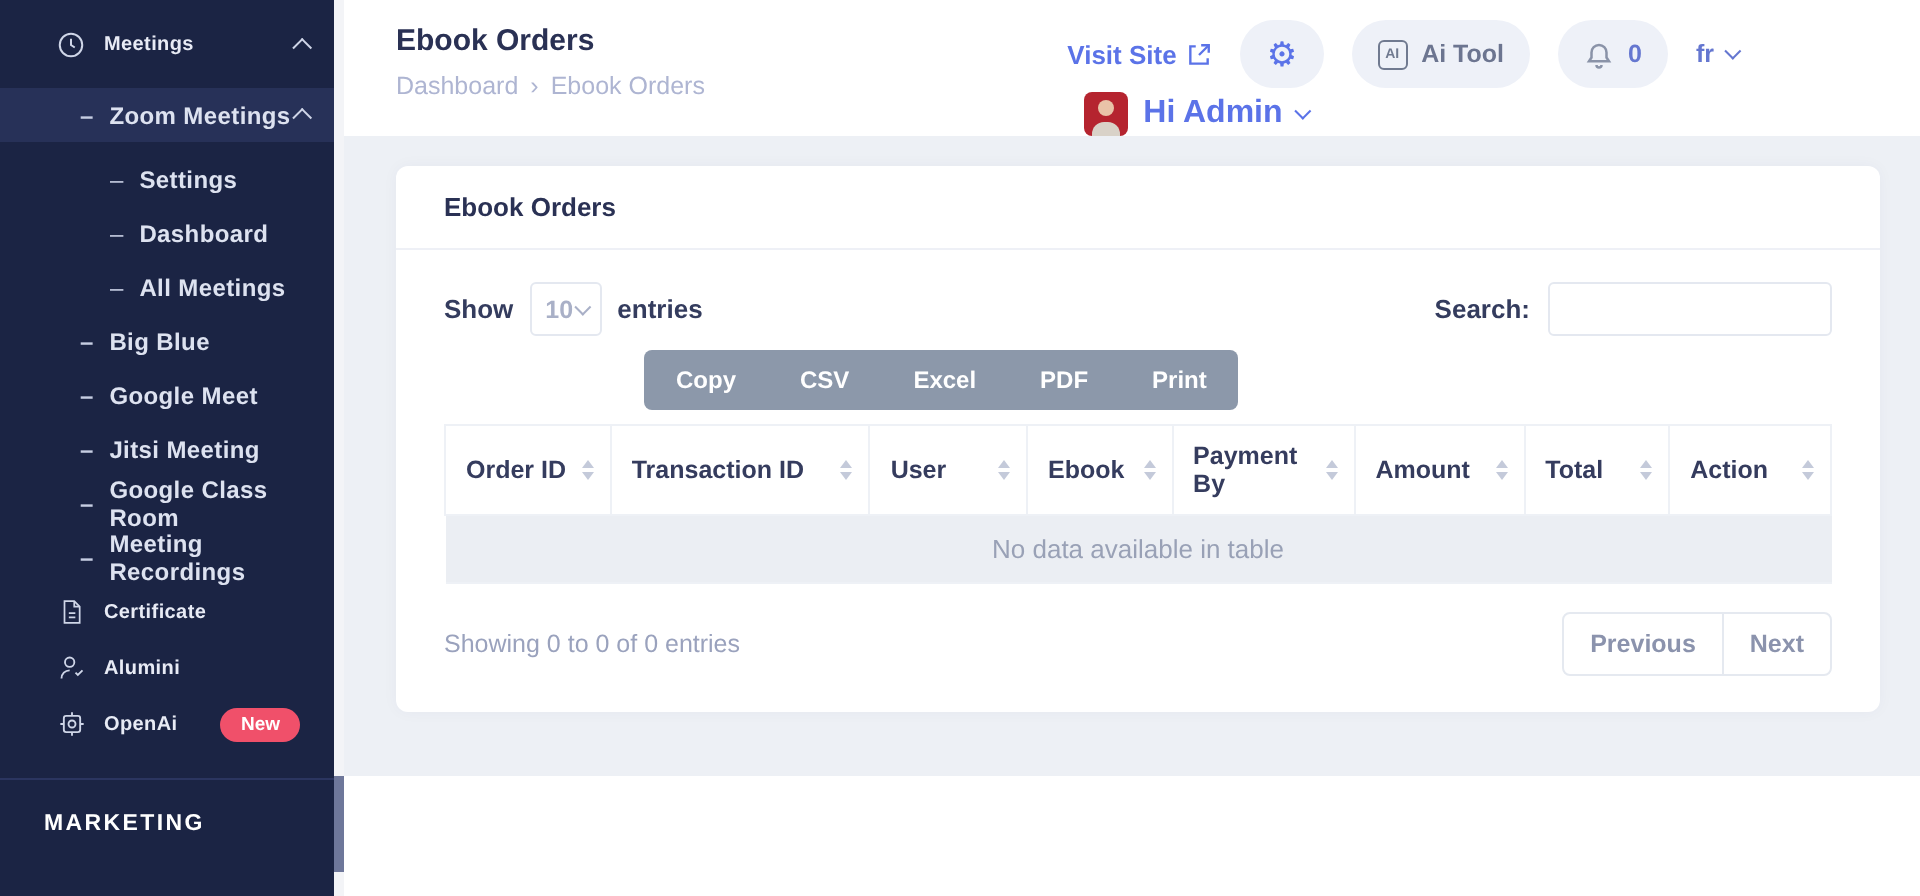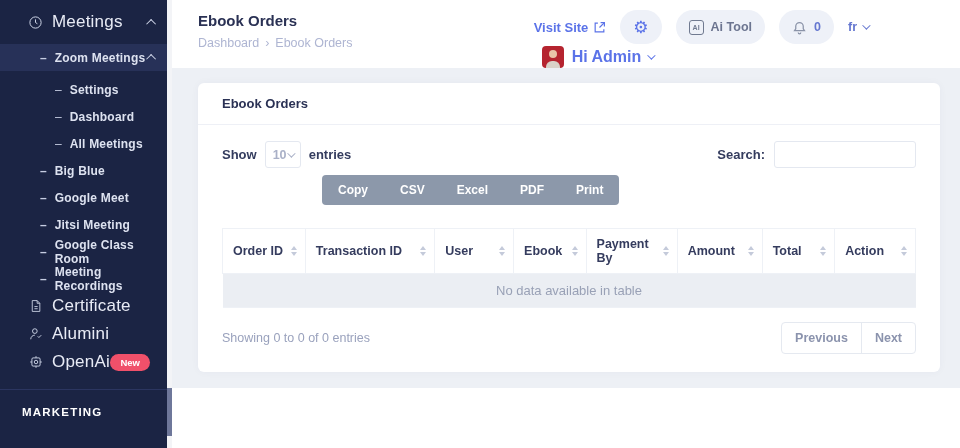--- a/index.html
+++ b/index.html
@@ -5,21 +5,21 @@
   * { margin:0; padding:0; box-sizing:border-box; }
   html,body { width:960px; height:448px; overflow:hidden; }
   body { font-family:"Liberation Sans", sans-serif; background:#fff; display:flex; font-size:13px; }
 
   
   .sidebar { position:relative; width:172px; min-width:172px; height:448px; background:#1b2444; color:#e8ebf5; overflow:hidden; }
   .sb-scroll { position:absolute; top:0; right:0; width:5px; height:448px; background:#f3f4f7; }
   .sb-thumb { position:absolute; top:388px; right:0; width:5px; height:48px; background:#6e779a; }
   .sb-inner { padding-top:8px; }
   .sb-item { display:flex; align-items:center; position:relative; cursor:pointer; color:#e8ebf5; }
-  .sb-item .label { font-size:17px; font-weight:400; letter-spacing:.2px; }
+  .sb-item .label { font-size:10px; font-weight:700; letter-spacing:.2px; }
   .lv1 { height:28px; padding-left:28px; }
   .lv1 .sb-icon { width:15px; height:15px; margin-right:9px; display:flex; align-items:center; justify-content:center; }
   .lv2 { height:27px; padding-left:40px; font-weight:600; }
   .lv2 .label { font-size:12px; font-weight:600; color:#dde2f0; }
   .lv3 { height:27px; padding-left:55px; }
   .lv3 .label { font-size:12px; font-weight:600; color:#dde2f0; }
   .sb-item.active2 { background:#273158; height:27px; }
   .dash { color:#c6cde2; margin-right:8px; font-size:12px; }
   .chev { position:absolute; right:16px; width:7px; height:7px; border-left:1.5px solid #cfd5e8; border-top:1.5px solid #cfd5e8; }
   .chev.up { transform:rotate(45deg) translateY(2px); }
@@ -57,21 +57,21 @@
   .card-body { padding:16px 24px 18px 24px; }
 
   .ctrl-row { display:flex; align-items:center; justify-content:space-between; }
   .show-group { display:flex; align-items:center; gap:8px; color:#343c5e; font-weight:700; font-size:13px; }
   .len-select { width:36px; height:27px; border:1px solid #e4e8f0; border-radius:3px; display:flex; align-items:center; justify-content:space-between; padding:0 7px; cursor:pointer; }
   .len-select .val { color:#a9b0c7; font-size:12.5px; font-weight:600; }
   .len-select .cdown { border-color:#a9b0c7; }
   .search-group { display:flex; align-items:center; gap:9px; color:#343c5e; font-weight:700; font-size:13px;margin-left:12px; }
   .search-input { width:142px; height:27px; border:1px solid #e4e8f0; border-radius:3px; outline:none; padding:0 8px; font-family:inherit; font-size:12.5px; color:#555; }
 
-  .export-bar { display:inline-flex; margin:7px 0 16px 100px; background:#8c98aa; border-radius:4px; overflow:hidden; }
+  .export-bar { display:inline-flex; margin:7px 0 0 100px; background:#8c98aa; border-radius:4px; overflow:hidden; }
   .export-btn { color:#fff; font-size:12px; font-weight:700; padding:8px 16px; cursor:pointer; }
 
   table.dt { width:100%; border-collapse:collapse; margin-top:7px; }
   table.dt th { border:1px solid #eef1f6; text-align:left; font-size:12.5px; font-weight:700; color:#353c5e; padding:8px 8px 8px 10px; }
   .th-flex { display:flex; align-items:center; justify-content:space-between; cursor:pointer; }
   .sort { display:inline-flex; flex-direction:column; gap:2px; margin-left:4px; }
   .sort i { display:block; width:0; height:0; border-left:3.5px solid transparent; border-right:3.5px solid transparent; }
   .sort .s-up { border-bottom:4px solid #c4cada; }
   .sort .s-dn { border-top:4px solid #c4cada; }
   td.empty-cell { background:#ebeef3; text-align:center; color:#99a1b6; font-size:13px; padding:9px 0; border-bottom:1px solid #eef1f6; }

